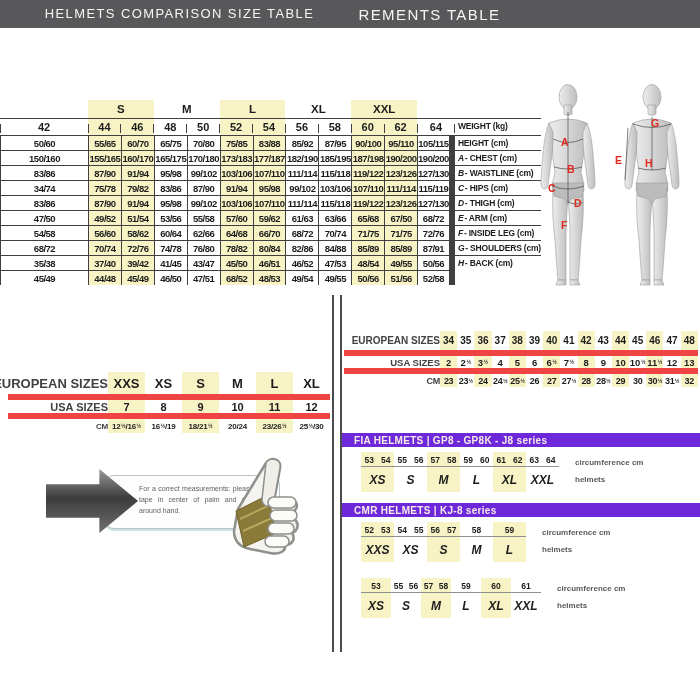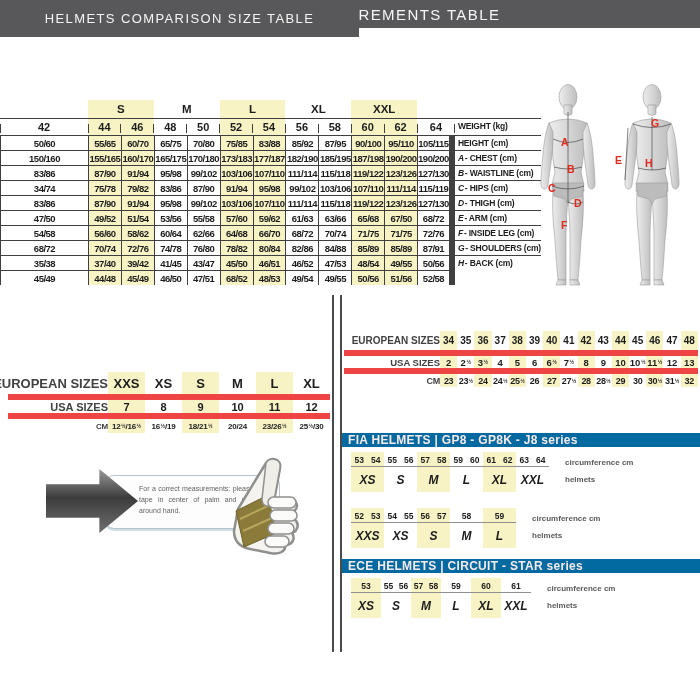--- a/index.html
+++ b/index.html
@@ -10,21 +10,21 @@
   }
   
   .bar{
     position:absolute;background:#58585a;color:#f5f5f5;
     display:flex;align-items:center;justify-content:center;
     font-size:14px;font-weight:400;letter-spacing:1.4px;
   }
   .bar-suit{left:0;top:57;width:700px;height:28px;font-size:15px;}
   .bar-gloves{left:0;top:295;width:332px;height:27px;font-size:13px;}
   .bar-shoes{left:341;top:295;width:359px;height:27px;font-size:13px;}
-  .bar-helmets{left:341;top:405;width:359px;height:37px;font-size:13px;}
+  .bar-helmets{left:341;top:405;width:359px;height:27px;font-size:13px;}
   
   .vline{position:absolute;width:1.5px;background:#4a4b4e;}
   .vline-a{left:332px;top:295px;height:357px;}
   .vline-b{left:340px;top:295px;height:357px;}
   
   #suit-table{
     position:absolute;left:0;top:100px;width:541px;
     display:grid;grid-template-columns:88px repeat(12,1fr);
   }
   .st-cell{display:flex;align-items:center;justify-content:center;position:relative;}
@@ -66,24 +66,24 @@
     position:absolute;left:344px;top:331px;width:354px;
     display:grid;grid-template-columns:96px repeat(15,17.2px);
   }
   .sh-eu{height:19px;font-size:10px;font-weight:bold;}
   .sh-usa{height:18px;font-size:9.5px;font-weight:bold;}
   .sh-cm{height:19px;font-size:9px;font-weight:bold;letter-spacing:-0.3px;white-space:nowrap;}
   
   #helmets-sections{position:absolute;left:341px;top:433px;width:359px;}
   .hm-section{margin-bottom:9px;}
   .hm-bar{
-    height:14px;background:#0369a1;color:#f7eaea;font-size:12px;font-weight:bold;
-    letter-spacing:0.3px;display:flex;align-items:center;padding-left:7px;
-  }
-  .hm-body{display:flex;padding:5px 0 2px 10px;}
+    height:14px;background:#6d28d9;color:#f7eaea;font-size:10px;font-weight:bold;
+    letter-spacing:0.3px;display:flex;align-items:center;padding-left:13px;
+  }
+  .hm-body{display:flex;padding:5px 0 2px 20px;}
   .hm-groups{display:flex;}
   .hm-group{text-align:center;}
   .hm-nums{
     display:flex;justify-content:space-around;align-items:flex-end;
     height:15px;padding-bottom:1px;border-bottom:1px solid #8d8f91;
     font-size:8.5px;font-weight:bold;
   }
   .hm-size{height:25px;display:flex;align-items:center;justify-content:center;
     font-size:12px;font-weight:bold;font-style:italic;}
   .hm-labels{margin-left:16px;}
@@ -471,20 +471,21 @@
               <div class="hm-size">XXL</div>
             </div>
           </div>
           <div class="hm-labels">
             <div class="hm-lab">circumference cm</div>
             <div class="hm-lab2">helmets</div>
           </div>
         </div>
       </div>
       <div class="hm-section">
+        <div class="hm-bar">CMR HELMETS | KJ-8 series</div>
         <div class="hm-body">
           <div class="hm-groups">
             <div class="hm-group yl" style="width: 33px;">
               <div class="hm-nums">
                 <span>52</span>
                 <span>53</span>
               </div>
               <div class="hm-size">XXS</div>
             </div>
             <div class="hm-group" style="width: 33px;">
@@ -514,21 +515,20 @@
               <div class="hm-size">L</div>
             </div>
           </div>
           <div class="hm-labels">
             <div class="hm-lab">circumference cm</div>
             <div class="hm-lab2">helmets</div>
           </div>
         </div>
       </div>
       <div class="hm-section">
-        <div class="hm-bar">ECE HELMETS | CIRCUIT - STAR series</div>
         <div class="hm-body">
           <div class="hm-groups">
             <div class="hm-group yl" style="width: 30px;">
               <div class="hm-nums">
                 <span>53</span>
               </div>
               <div class="hm-size">XS</div>
             </div>
             <div class="hm-group" style="width: 30px;">
               <div class="hm-nums">

